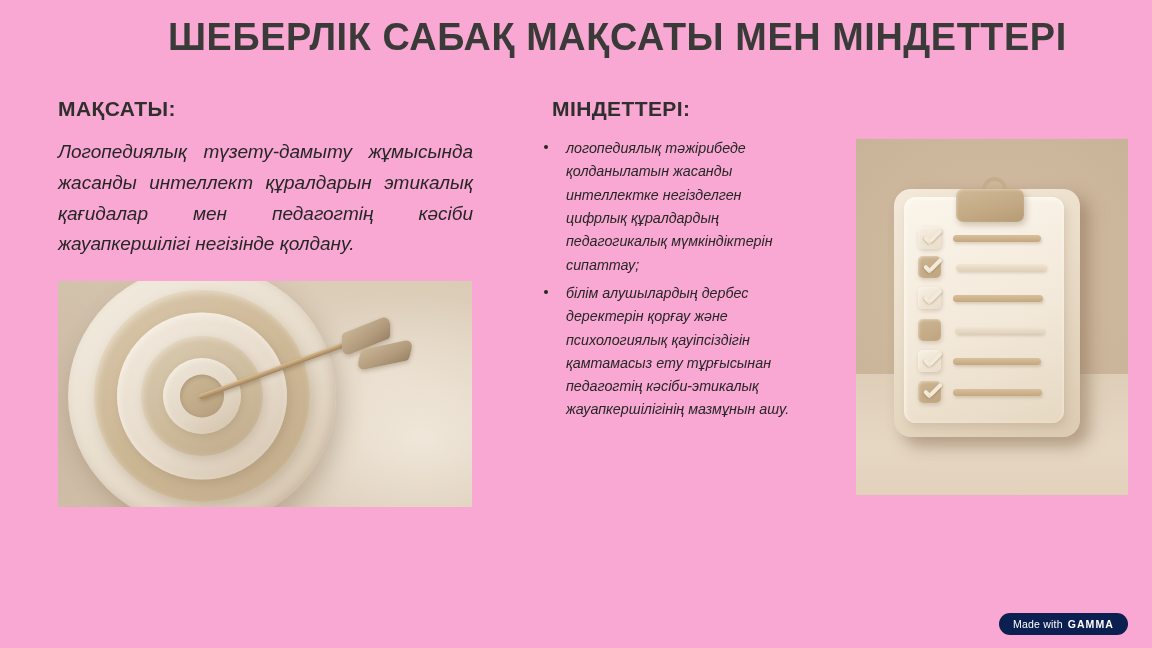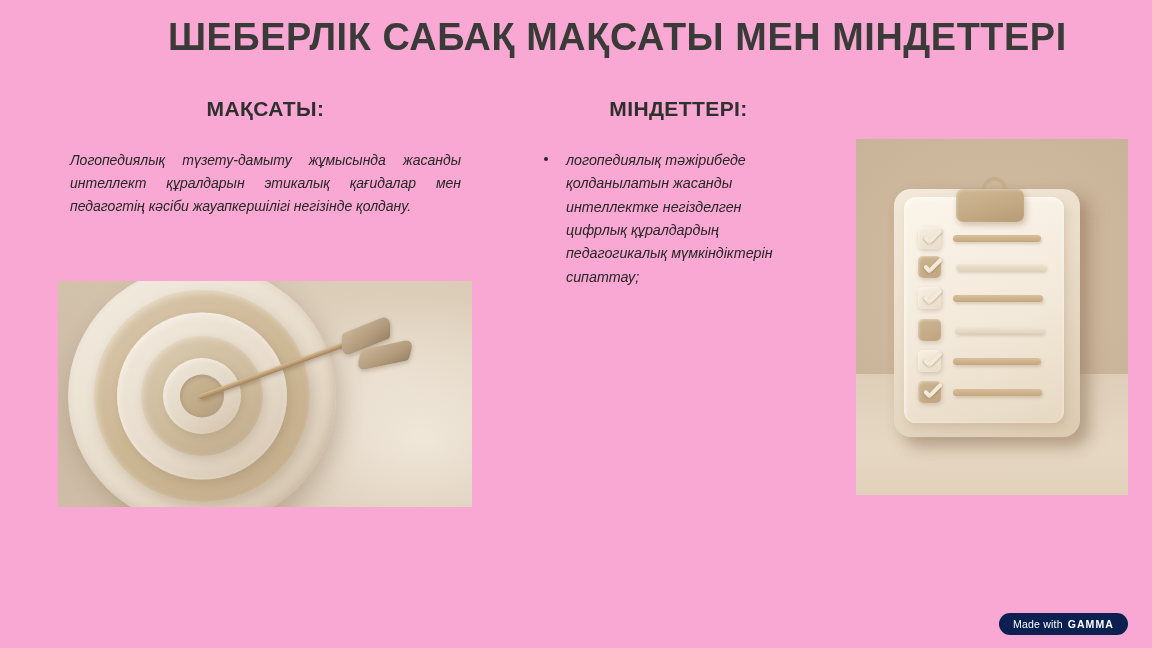--- a/index.html
+++ b/index.html
@@ -52,37 +52,36 @@
     top: 96px;
     width: 262px;
   }
 
   .section-heading {
     font-family: "Liberation Sans", sans-serif;
     font-weight: 700;
     font-size: 21px;
     letter-spacing: 0.4px;
     color: #2F2F2D;
-    margin: 0 0 28px 0;
+    margin: 0 0 16px 0;
     line-height: 1.2;
-    text-align: center;
   }
   .col-right .section-heading {
     margin-left: 9px;
   }
 
   .body-text {
     font-family: "Liberation Sans", sans-serif;
     font-style: italic;
-    font-size: 14px;
+    font-size: 19px;
     line-height: 1.62;
     color: #262624;
     text-align: justify;
     text-justify: inter-word;
-    margin: 12px;
+    margin: 0;
   }
 
   
   .bullet-list {
     list-style: none;
     margin: 0 0 0 0;
     padding: 0;
   }
   .bullet-item {
     position: relative;
@@ -303,20 +302,24 @@
     <p class="body-text">Логопедиялық түзету-дамыту жұмысында жасанды интеллект құралдарын этикалық қағидалар мен педагогтің кәсіби жауапкершілігі негізінде қолдану.</p>
   </div>
 
   <div class="col-right">
     <h2 class="section-heading">МІНДЕТТЕРІ:</h2>
     <ul class="bullet-list">
       <li class="bullet-item">
         <span class="dot"></span>
         <span>логопедиялық тәжірибеде қолданылатын жасанды интеллектке негізделген цифрлық құралдардың педагогикалық мүмкіндіктерін сипаттау;</span>
       </li>
+      <li class="bullet-item">
+        <span class="dot"></span>
+        <span>білім алушылардың дербес деректерін қорғау және психологиялық қауіпсіздігін қамтамасыз ету тұрғысынан педагогтің кәсіби-этикалық жауапкершілігінің мазмұнын ашу.</span>
+      </li>
     </ul>
   </div>
 
   <div class="img-target">
     <div class="wall"></div>
     <div class="ring r1"></div>
     <div class="ring r2"></div>
     <div class="ring r3"></div>
     <div class="ring r4"></div>
     <div class="ring r5"></div>

